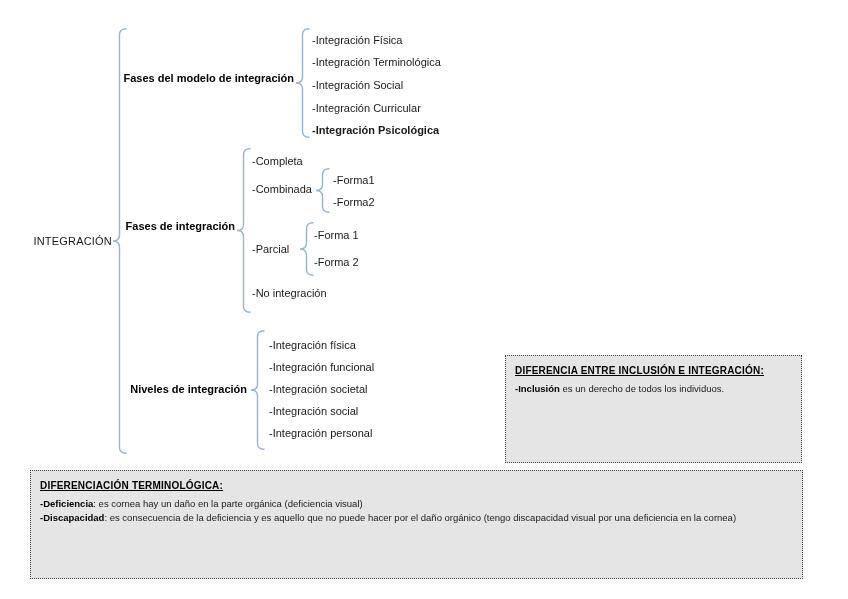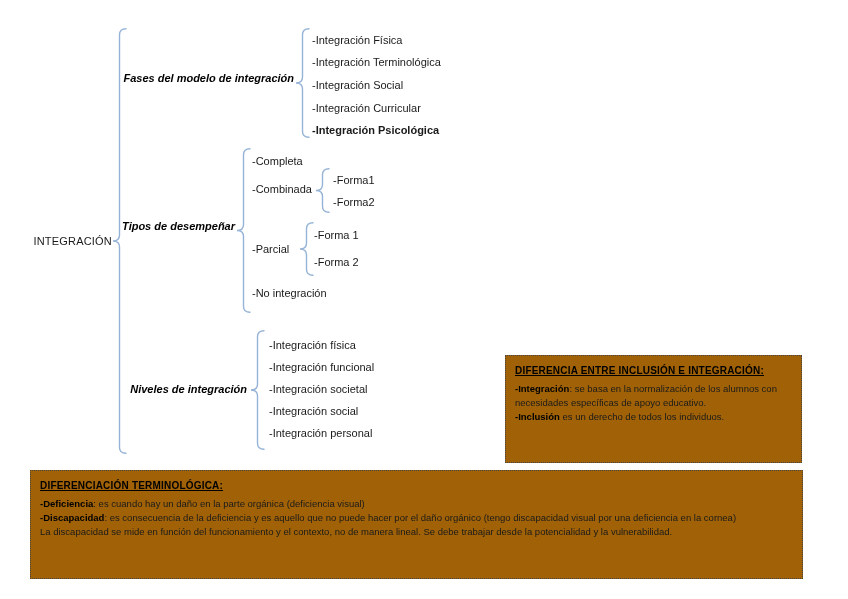--- a/index.html
+++ b/index.html
@@ -4,26 +4,26 @@
 <style>
   html,body { margin:0; padding:0; background:#ffffff; }
   .canvas {
     position:relative; width:848px; height:599px; background:#fff;
     font-family:"Liberation Sans", sans-serif; color:#1a1a1a; overflow:hidden;
   }
   .node {
     position:absolute; white-space:nowrap; font-size:11px; line-height:1;
     transform:translateY(-50%); color:#1a1a1a;
   }
-  .branch-label { font-weight:bold; color:#000; text-align:right;font-style:italic; }
+  .branch-label { font-weight:bold; color:#000; text-align:right; }
   .root-label { letter-spacing:0.2px; }
   svg.brace { position:absolute; overflow:visible; }
   svg.brace path { fill:none; stroke:var(--brace,#95b3d7); stroke-width:1.4; stroke-linecap:round; }
   .notebox {
-    position:absolute; border:1.3px dotted #444; background:#a16207;
+    position:absolute; border:1.3px dotted #444; background:#e5e5e5;
     padding:8px 9px; box-sizing:border-box; font-size:9.5px; line-height:14px;
   }
   .notebox .box-title {
     font-weight:bold; text-decoration:underline; font-size:10px; color:#000;
     margin:0 0 4px 0; letter-spacing:0.2px;
   }
   .notebox p { margin:0; }
   .notebox .term { font-weight:bold; color:#000; }
   .spacer-top { margin-top:18px; }
   .footnote { margin-top:22px; }
@@ -48,21 +48,21 @@
       <path d="M 13,0.7 Q 6.5,0.7 6.5,6.7 L 6.5,16.5 Q 6.5,22.5 0,22.5 Q 6.5,22.5 6.5,28.5 L 6.5,38.3 Q 6.5,44.3 13,44.3"></path>
     </svg>
   <svg class="brace" style="left:300px; top:222px;" width="13" height="54" viewBox="0 0 13 54">
       <path d="M 13,0.7 Q 6.5,0.7 6.5,6.7 L 6.5,21 Q 6.5,27 0,27 Q 6.5,27 6.5,33 L 6.5,47.3 Q 6.5,53.3 13,53.3"></path>
     </svg>
   <svg class="brace" style="left:251px; top:330px;" width="13" height="120" viewBox="0 0 13 120">
       <path d="M 13,0.7 Q 6.5,0.7 6.5,6.7 L 6.5,54 Q 6.5,60 0,60 Q 6.5,60 6.5,66 L 6.5,113.3 Q 6.5,119.3 13,119.3"></path>
     </svg>
 
   <div class="node branch-label" style="right:554px; top:78px;">Fases del modelo de integración</div>
-  <div class="node branch-label" style="right:613px; top:226px;">Tipos de desempeñar</div>
+  <div class="node branch-label" style="right:613px; top:226px;">Fases de integración</div>
   <div class="node branch-label" style="right:601px; top:389px;">Niveles de integración</div>
 
   <div class="node" style="left:312px; top:40px;">-Integración Física</div>
   <div class="node" style="left:312px; top:62px;">-Integración Terminológica</div>
   <div class="node" style="left:312px; top:85px;">-Integración Social</div>
   <div class="node" style="left:312px; top:108px;">-Integración Curricular</div>
   <div class="node" style="left:312px; top:130px;font-weight:bold;">-Integración Psicológica</div>
 
   <div class="node" style="left:252px; top:161px;">-Completa</div>
   <div class="node" style="left:252px; top:189px;">-Combinada</div>
@@ -76,24 +76,22 @@
   <div class="node" style="left:314px; top:262px;">-Forma 2</div>
 
   <div class="node" style="left:269px; top:345px;">-Integración física</div>
   <div class="node" style="left:269px; top:367px;">-Integración funcional</div>
   <div class="node" style="left:269px; top:389px;text-align:center;">-Integración societal</div>
   <div class="node" style="left:269px; top:411px;">-Integración social</div>
   <div class="node" style="left:269px; top:433px;">-Integración personal</div>
 
   <div class="notebox" style="left:505px; top:355px; width:297px; height:108px;">
     <p class="box-title">DIFERENCIA ENTRE INCLUSIÓN E INTEGRACIÓN:</p>
-    <p class="spacer-top"><span class="term">-Integración</span><span>: se basa en la normalización de los alumnos con necesidades específicas de apoyo educativo.</span></p>
     <p><span class="term">-Inclusión</span><span> es un derecho de todos los individuos.</span></p>
   </div>
 
   <div class="notebox" style="left:30px; top:470px; width:773px; height:109px;">
     <p class="box-title">DIFERENCIACIÓN TERMINOLÓGICA:</p>
-    <p><span class="term">-Deficiencia</span><span>: es cuando hay un daño en la parte orgánica (deficiencia visual)</span></p>
+    <p><span class="term">-Deficiencia</span><span>: es cornea hay un daño en la parte orgánica (deficiencia visual)</span></p>
     <p><span class="term">-Discapacidad</span><span>: es consecuencia de la deficiencia y es aquello que no puede hacer por el daño orgánico (tengo discapacidad visual por una deficiencia en la cornea)</span></p>
-    <p class="footnote">La discapacidad se mide en función del funcionamiento y el contexto, no de manera lineal. Se debe trabajar desde la potencialidad y la vulnerabilidad.</p>
   </div>
 
 </div>
 
 </body></html>

